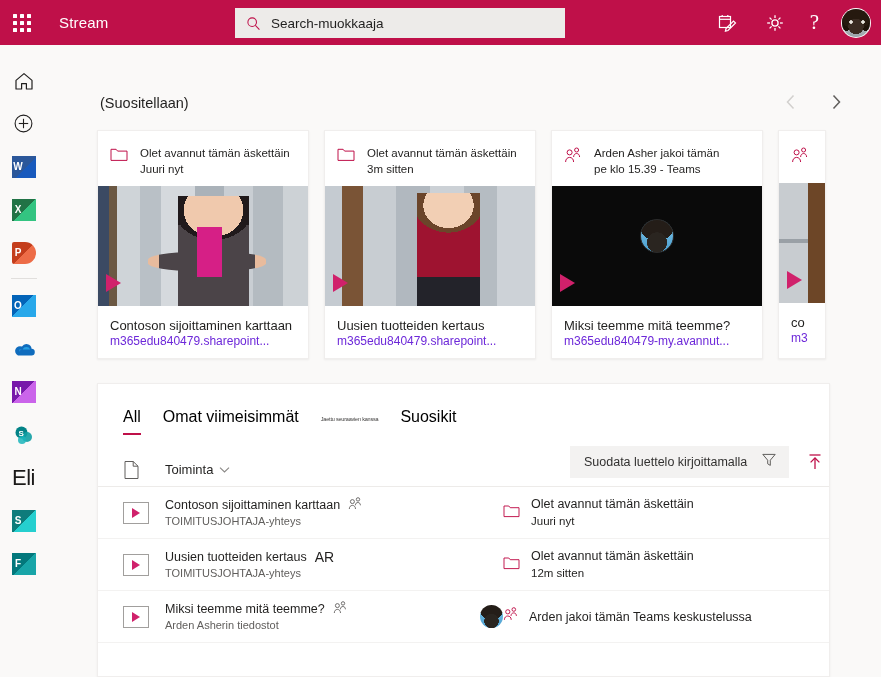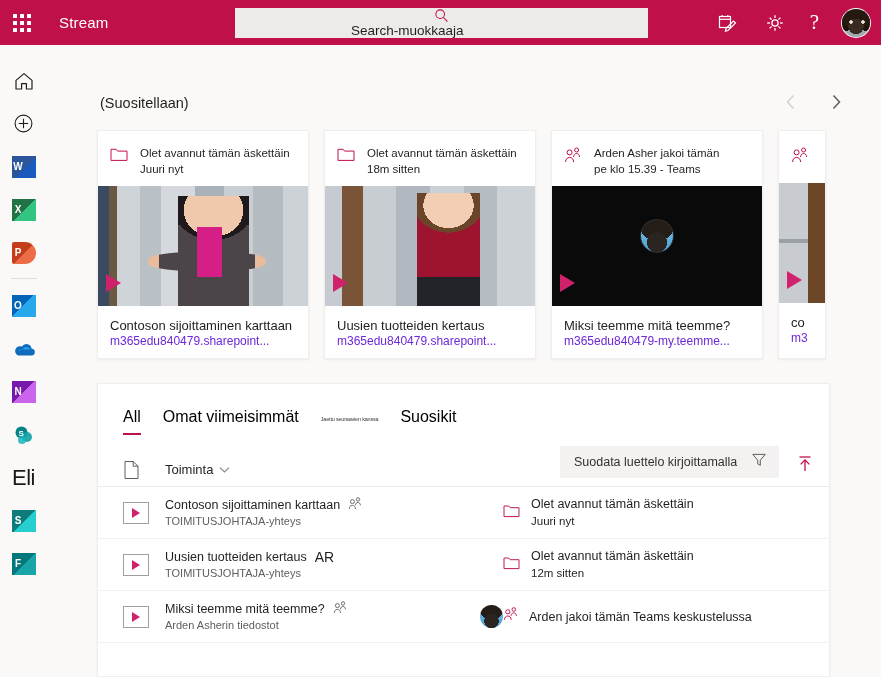--- a/index.html
+++ b/index.html
@@ -21,22 +21,22 @@
     width: 44px; height: 45px; display: flex; align-items: center; justify-content: center;
     cursor: pointer;
   }
   .waffle-grid { display: grid; grid-template-columns: repeat(3, 4px); grid-template-rows: repeat(3, 4px); gap: 3px; }
   .waffle-grid i { display: block; width: 4px; height: 4px; background: #fff; border-radius: 0.5px; }
   .brand {
     color: #ffffff; font-size: 15px; letter-spacing: .2px; padding-left: 15px; white-space: nowrap;
     cursor: pointer;
   }
   .searchwrap {
-    position: absolute; left: 235px; top: 8px; width: 413px; height: 30px;
-    background: #edebe9; display: flex; align-items: center; flex-direction: column;
+    position: absolute; left: 235px; top: 8px; width: 330px; height: 30px;
+    background: #edebe9; display: flex; align-items: center;
   }
   .searchwrap .mag { width: 36px; display: flex; align-items: center; justify-content: center; }
   .search-input {
     flex: 1; border: 0; background: transparent; outline: none;
     font-family: "Liberation Sans", sans-serif; font-size: 13.5px; color: #201f1e;
     padding: 0 4px 0 0;
   }
   .search-input::placeholder { color: #201f1e; opacity: 1; }
   .suite-actions { position: absolute; right: 10px; top: 0; height: 45px; display: flex; align-items: center; gap: 22px; }
   .suite-btn { width: 26px; height: 26px; display: flex; align-items: center; justify-content: center; cursor: pointer; color: #fff; }
@@ -163,21 +163,21 @@
   
   .panel {
     position: absolute; left: 50px; top: 338px; width: 733px; min-height: 294px;
     background: #ffffff; border: 1px solid #f0eeed; box-shadow: 0 1px 2px rgba(0,0,0,.06);
   }
   .tabs { display: flex; align-items: flex-end; gap: 22px; padding: 24px 0 0 25px; }
   .tab { font-size: 16px; color: #000000; padding-bottom: 9px; cursor: pointer; position: relative; white-space: nowrap; }
   .tab.active::after { content:""; position:absolute; left:0; right:0; bottom:0; height:2.5px; background:#bf1049; }
   .tab.tiny { font-size: 5.5px; color: #3b3a39; padding-bottom: 13px; letter-spacing: -.2px; }
 
-  .filterrow { position: absolute; right: 10px; top: 62px; display: flex; align-items: flex-end; gap: 12px; }
+  .filterrow { position: absolute; right: 0; top: 62px; display: flex; align-items: center; gap: 12px; }
   .filterbox {
     width: 219px; height: 32px; background: #f3f2f1; display: flex; align-items: center;
     justify-content: space-between; padding: 0 12px 0 14px; cursor: text;
   }
   .filterbox input {
     border: 0; background: transparent; outline: none; width: 170px;
     font-family: "Liberation Sans", sans-serif; font-size: 12.5px; color: #323130;
   }
   .filterbox input::placeholder { color: #323130; opacity: 1; }
   .upload-btn { width: 28px; height: 28px; display: flex; align-items: center; justify-content: center; cursor: pointer; }
@@ -403,21 +403,21 @@
 
       <div class="vcard">
         <div class="vcard-head">
           <span class="hicon">
             <svg width="19" height="15" viewBox="0 0 19 15">
                 <path d="M1 13.4 V2.3 h5.1 l1.5 1.8 H17 v9.3 Z" fill="none" stroke="#bf1049" stroke-width="1"></path>
               </svg>
           </span>
           <span class="htext">
             <div>Olet avannut tämän äskettäin</div>
-            <div class="l2">18m sitten</div>
+            <div class="l2">3m sitten</div>
           </span>
         </div>
         <div class="thumb">
           <span class="scene scene-b">
               <span class="person"></span>
             </span>
           <span class="play"></span>
         </div>
         <div class="vcard-foot">
           <div class="t">Uusien tuotteiden kertaus</div>
@@ -441,21 +441,21 @@
           </span>
         </div>
         <div class="thumb">
           <span class="scene scene-c">
               <span class="bubble"></span>
             </span>
           <span class="play"></span>
         </div>
         <div class="vcard-foot">
           <div class="t">Miksi teemme mitä teemme?</div>
-          <div class="s">m365edu840479-my.teemme...</div>
+          <div class="s">m365edu840479-my.avannut...</div>
         </div>
       </div>
 
       <div class="vcard clipped">
         <div class="vcard-head">
           <span class="hicon">
             <svg width="19" height="17" viewBox="0 0 19 17">
                 <circle cx="5.6" cy="5.4" r="2.5" fill="none" stroke="#bf1049" stroke-width="1"></circle>
                 <path d="M1.6 15 c0-2.9 1.8-4.6 4-4.6 s4 1.7 4 4.6" fill="none" stroke="#bf1049" stroke-width="1"></path>
                 <circle cx="12.6" cy="3" r="2" fill="none" stroke="#bf1049" stroke-width="1"></circle>

